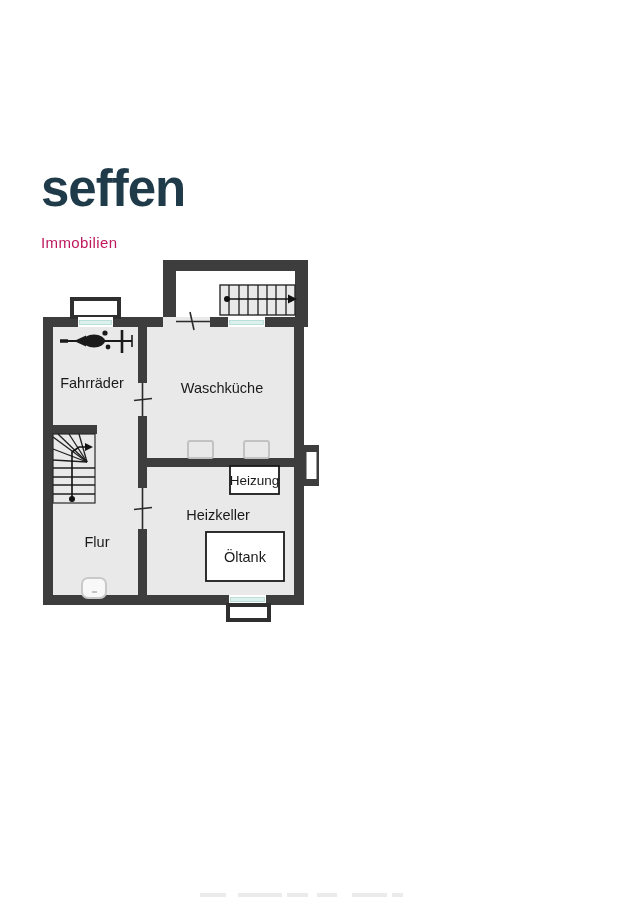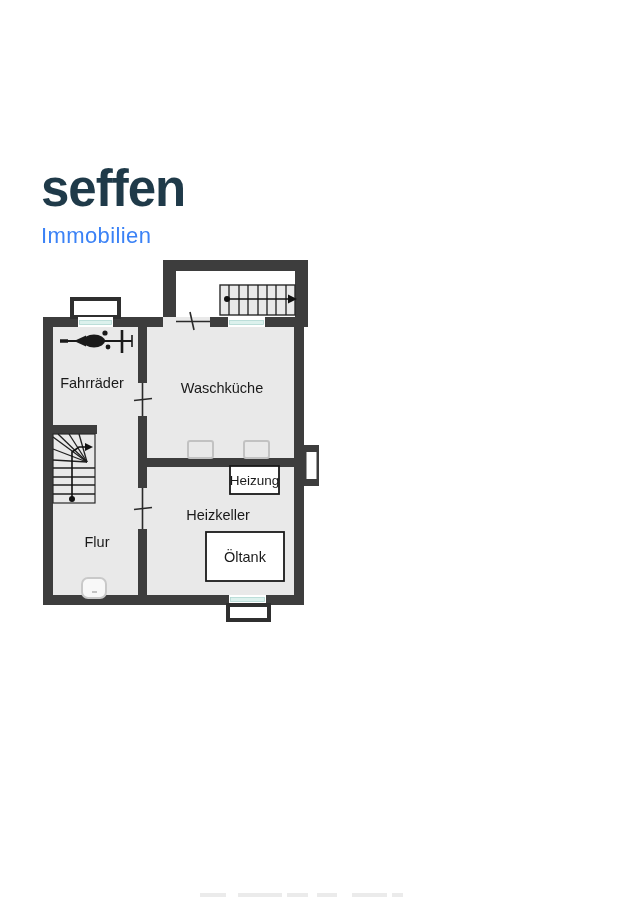--- a/index.html
+++ b/index.html
@@ -9,22 +9,22 @@
     font-family:"Liberation Sans", sans-serif;
   }
   .page{position:absolute;inset:0;background:#ffffff;}
   
   .logo{position:absolute;left:41px;top:163px;}
   .logo .brand{
     font-size:51px;line-height:1;font-weight:600;letter-spacing:-1px;
     color:#1f3a49;
   }
   .logo .tagline{
-    margin-top:9px;font-size:22px;font-weight:500;letter-spacing:.4px;
-    color:#3b82f6;
+    margin-top:20px;font-size:15px;font-weight:500;letter-spacing:.4px;
+    color:#be185d;
   }
   
   .plan{position:absolute;left:30px;top:250px;width:320px;height:390px;}
   svg text{
     font-family:"Liberation Sans", sans-serif;
     fill:#1a1a1a;
   }
   .room-label{font-size:14.5px;}
   .box-label{font-size:13.5px;}
   .wall{fill:#3d3d3d;}

